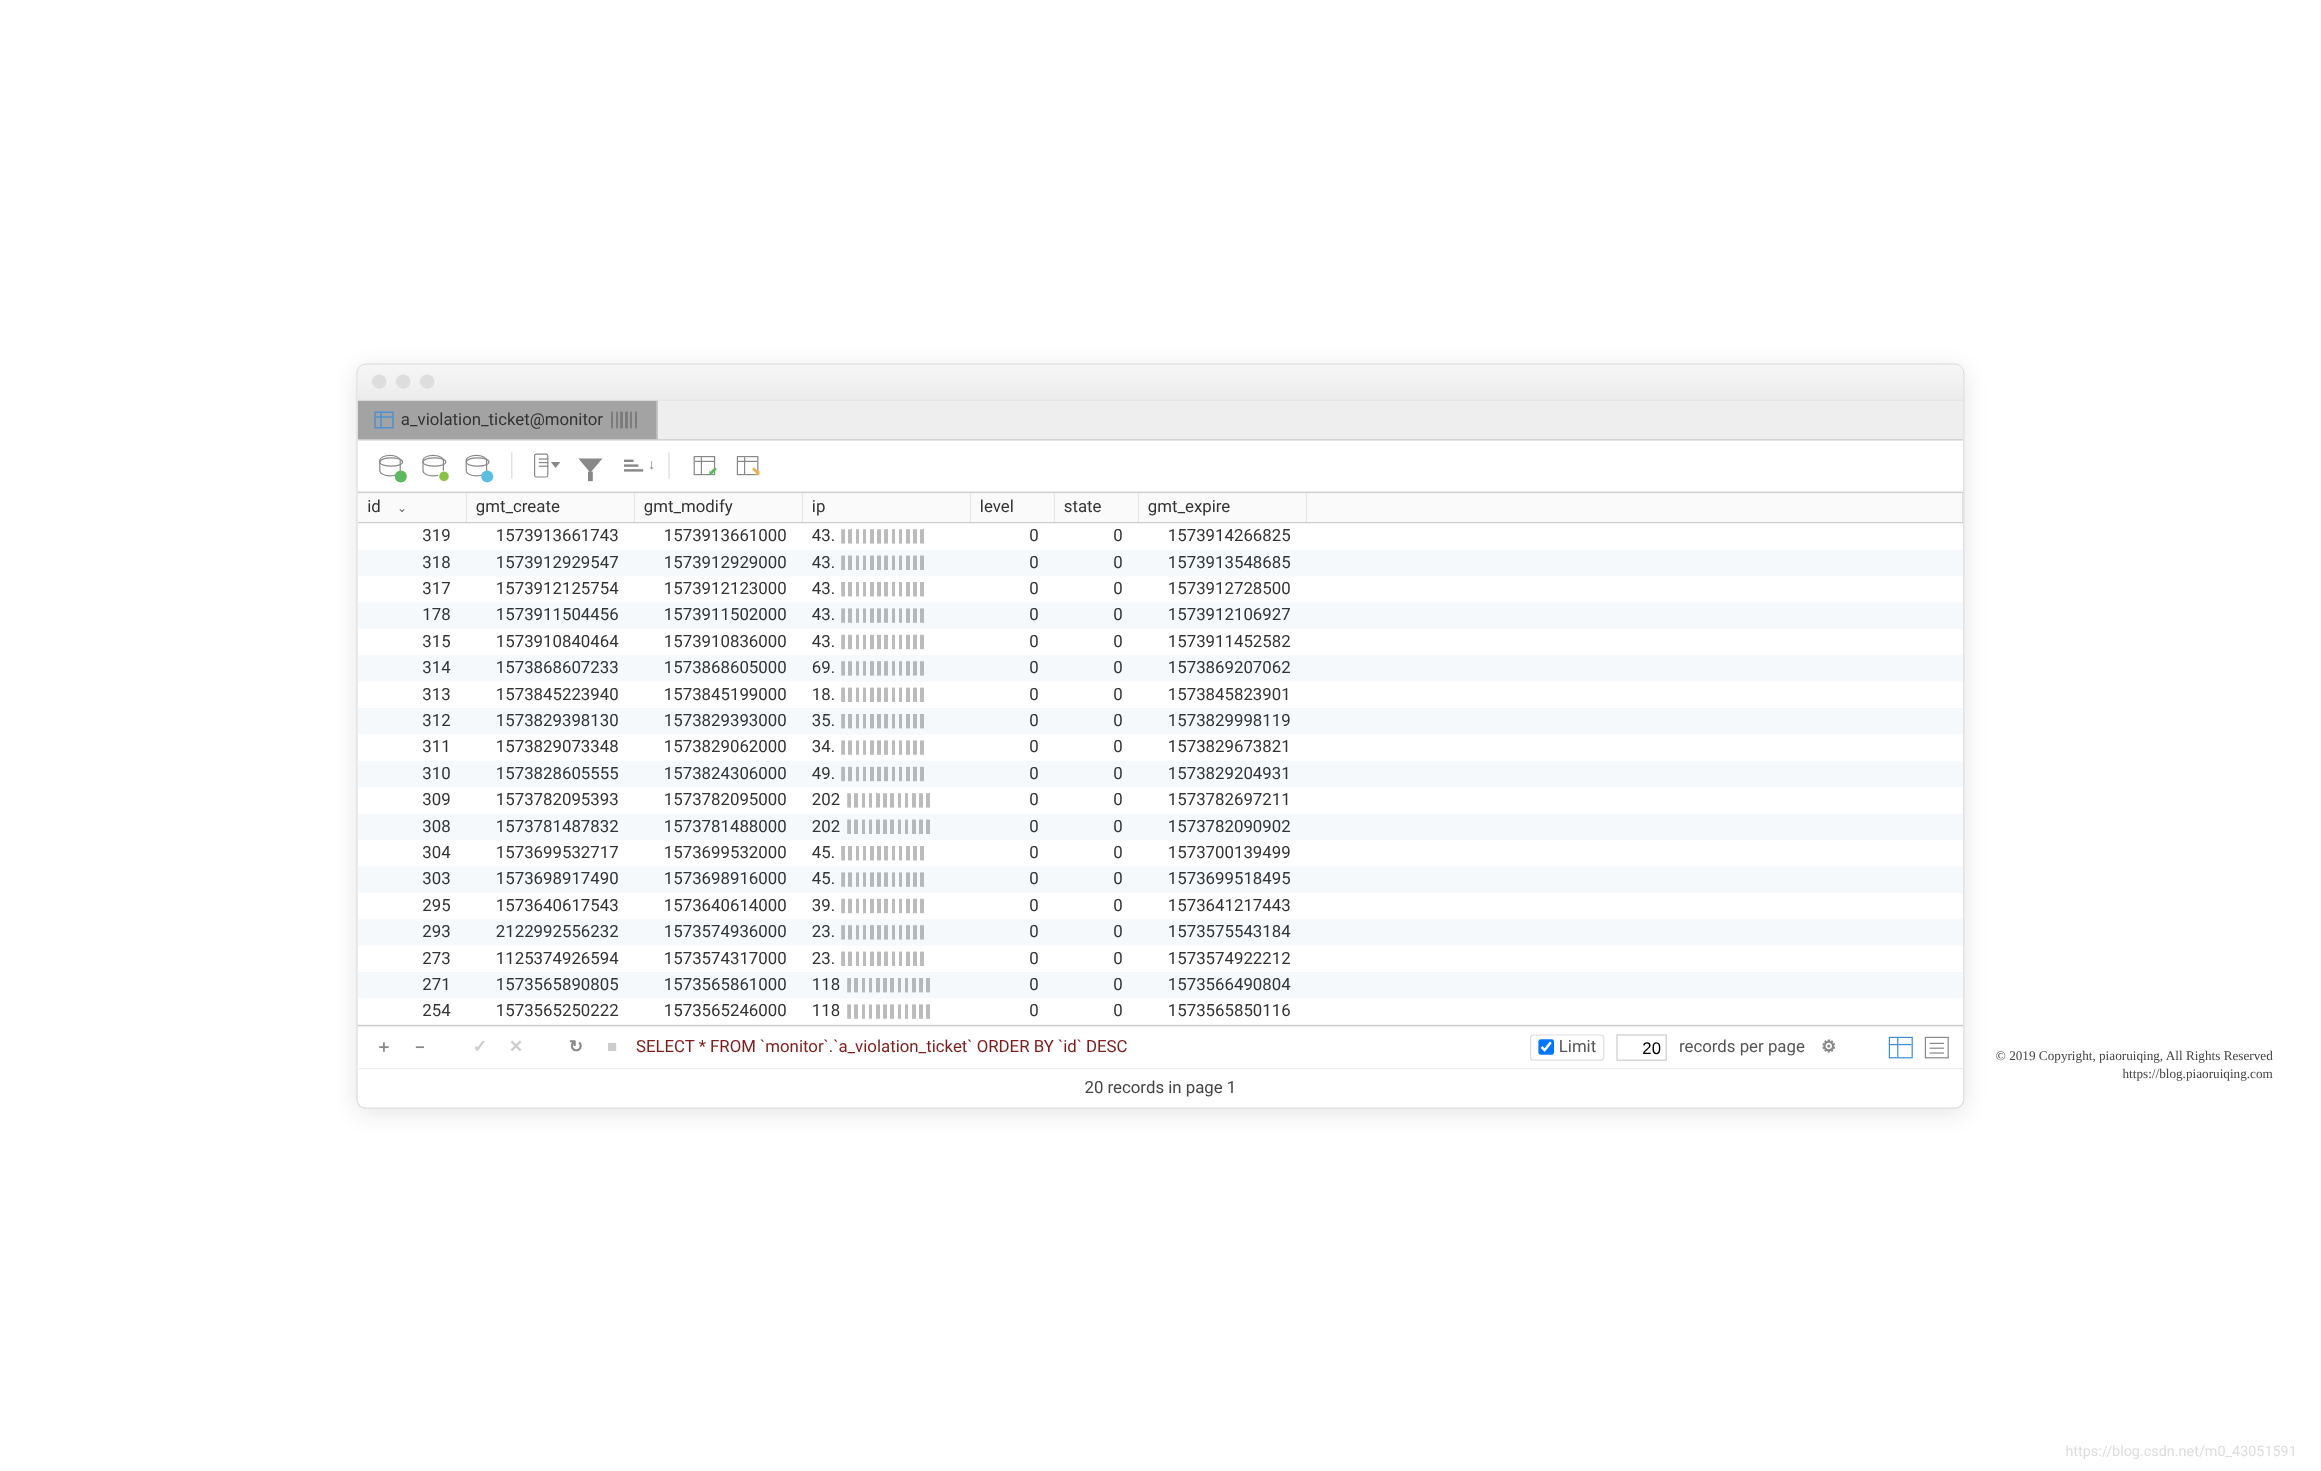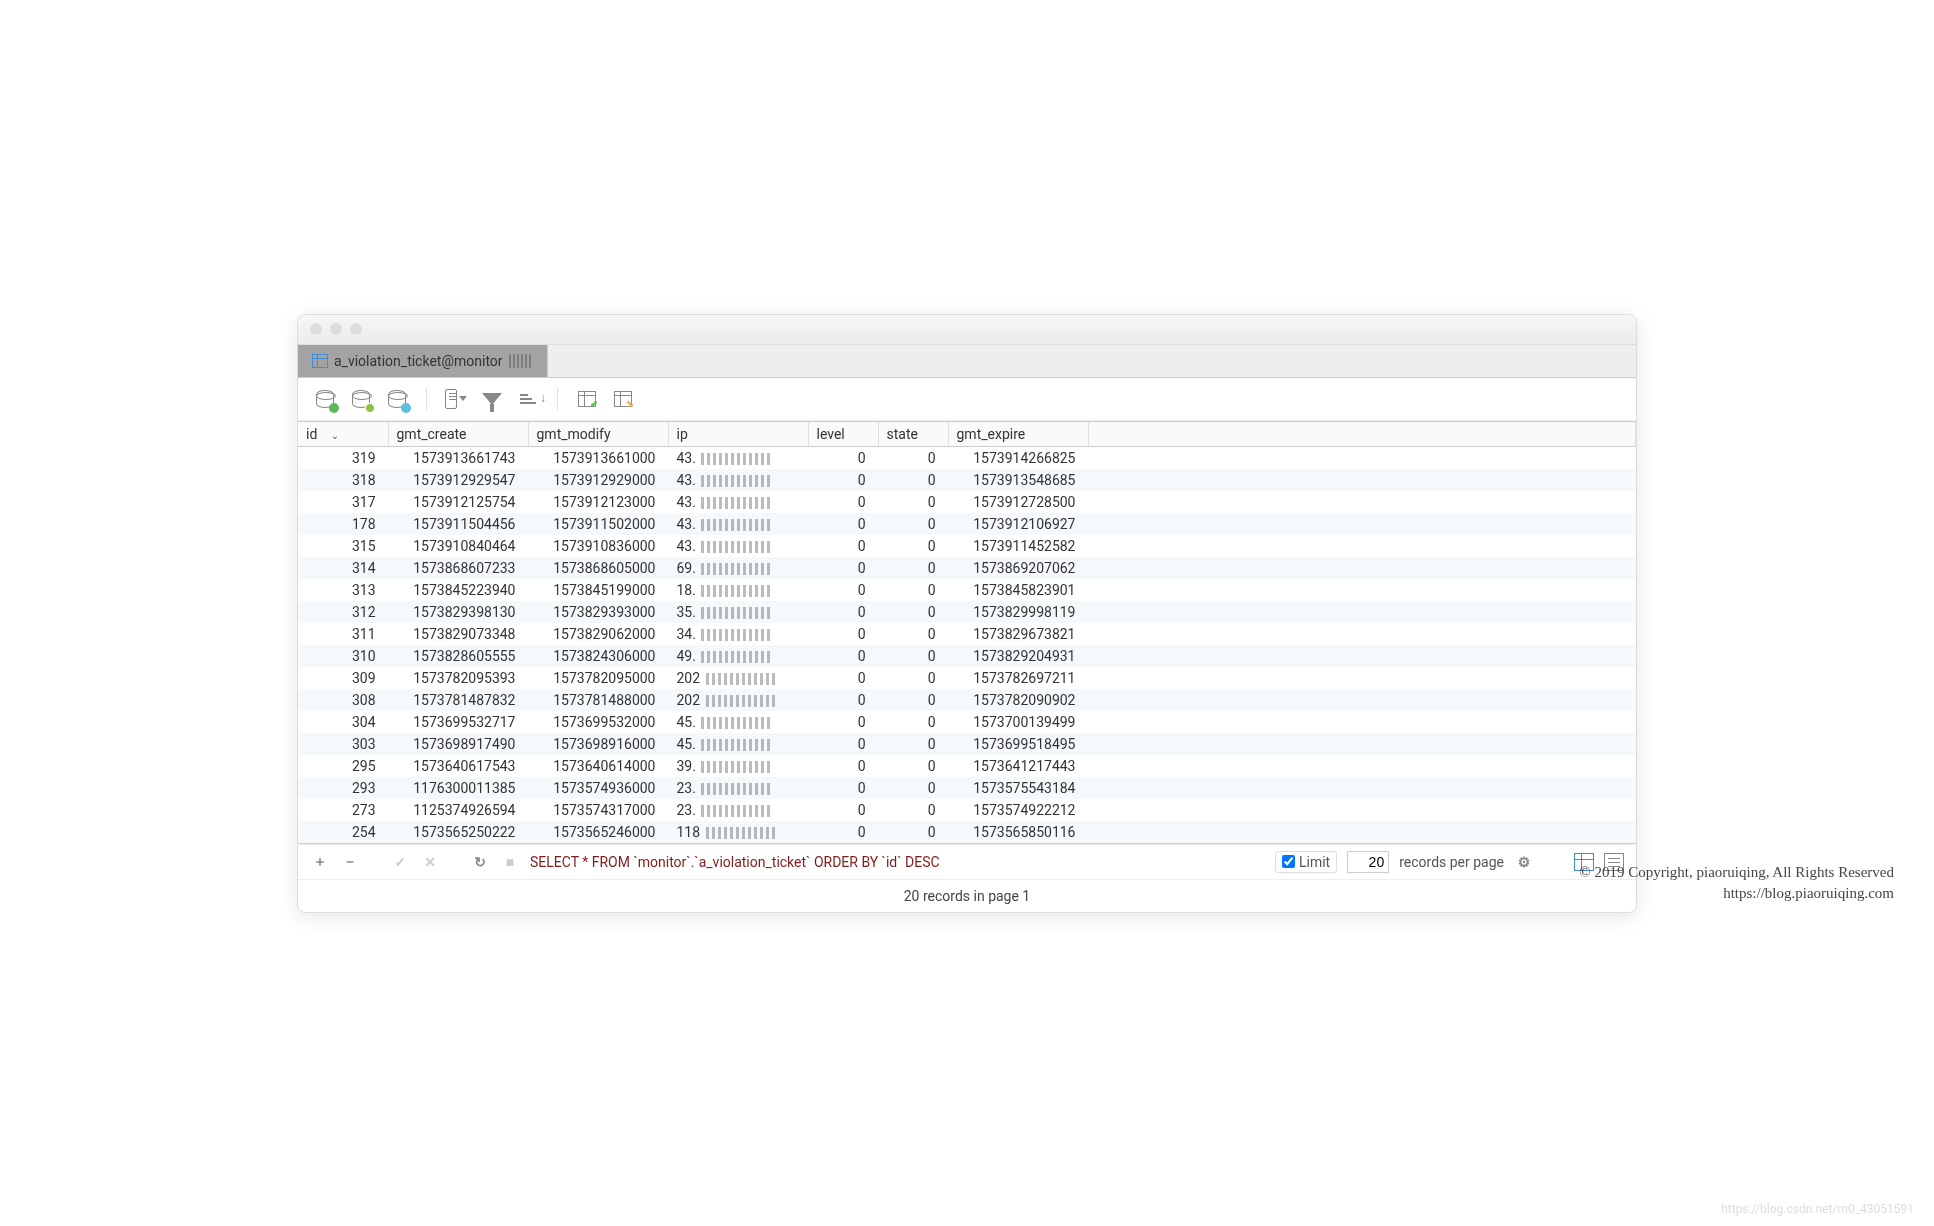--- a/index.html
+++ b/index.html
@@ -294,21 +294,21 @@
       text-align: center;
       padding: 8px;
       color: #444;
       border-top: 1px solid #eee;
     }
     .watermark {
       position: absolute;
       right: 40px;
       font-family: "Comic Sans MS", cursive;
       color: #444;
-      font-size: 15px;
+      font-size: 11px;
       text-align: right;
       margin-top: -50px;
       line-height: 1.4;
     }
     .faint-wm {
       position: fixed;
       right: 20px; bottom: 10px;
       color: #ddd;
       font-size: 12px;
     }
@@ -533,36 +533,46 @@
             <td class="col-gc">1573640617543</td>
             <td class="col-gm">1573640614000</td>
             <td class="col-ip">39. <span class="ip-blur"></span></td>
             <td class="col-level">0</td>
             <td class="col-state">0</td>
             <td class="col-ge">1573641217443</td>
             <td></td>
           </tr>
           <tr>
             <td class="col-id">293</td>
-            <td class="col-gc">1176300011385</td>
+            <td class="col-gc">2122992556232</td>
             <td class="col-gm">1573574936000</td>
             <td class="col-ip">23. <span class="ip-blur"></span></td>
             <td class="col-level">0</td>
             <td class="col-state">0</td>
             <td class="col-ge">1573575543184</td>
             <td></td>
           </tr>
           <tr>
             <td class="col-id">273</td>
             <td class="col-gc">1125374926594</td>
             <td class="col-gm">1573574317000</td>
             <td class="col-ip">23. <span class="ip-blur"></span></td>
             <td class="col-level">0</td>
             <td class="col-state">0</td>
             <td class="col-ge">1573574922212</td>
+            <td></td>
+          </tr>
+          <tr>
+            <td class="col-id">271</td>
+            <td class="col-gc">1573565890805</td>
+            <td class="col-gm">1573565861000</td>
+            <td class="col-ip">118 <span class="ip-blur"></span></td>
+            <td class="col-level">0</td>
+            <td class="col-state">0</td>
+            <td class="col-ge">1573566490804</td>
             <td></td>
           </tr>
           <tr>
             <td class="col-id">254</td>
             <td class="col-gc">1573565250222</td>
             <td class="col-gm">1573565246000</td>
             <td class="col-ip">118 <span class="ip-blur"></span></td>
             <td class="col-level">0</td>
             <td class="col-state">0</td>
             <td class="col-ge">1573565850116</td>

